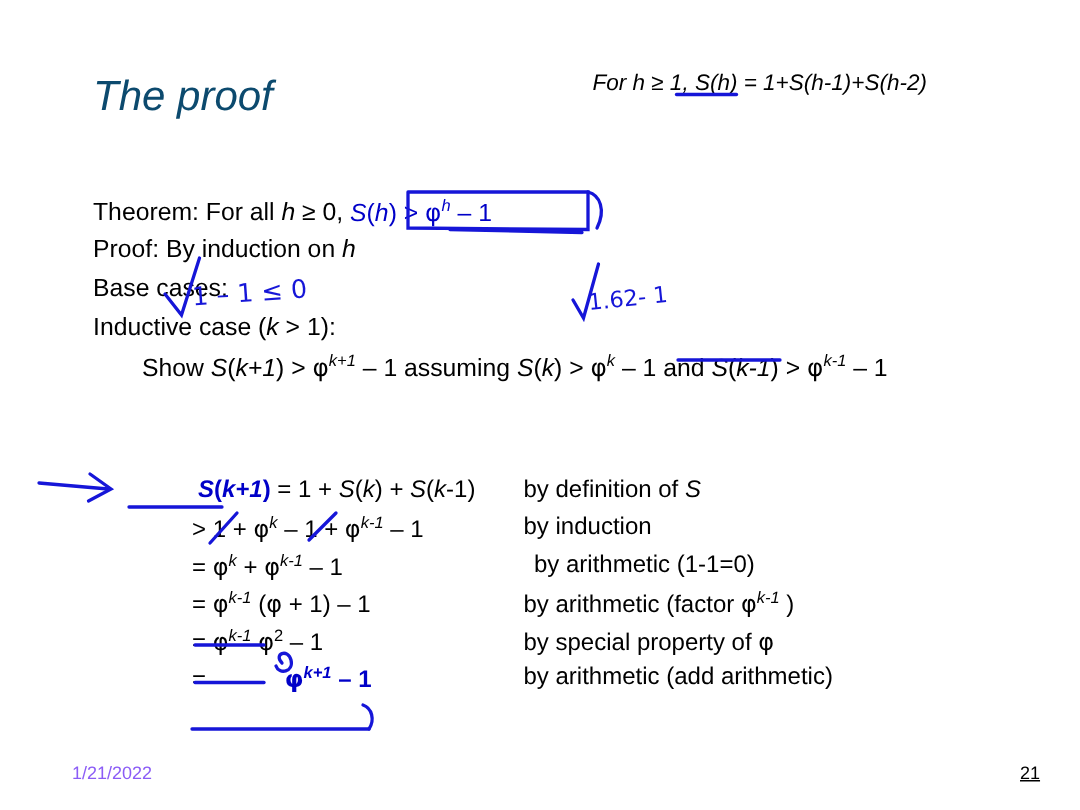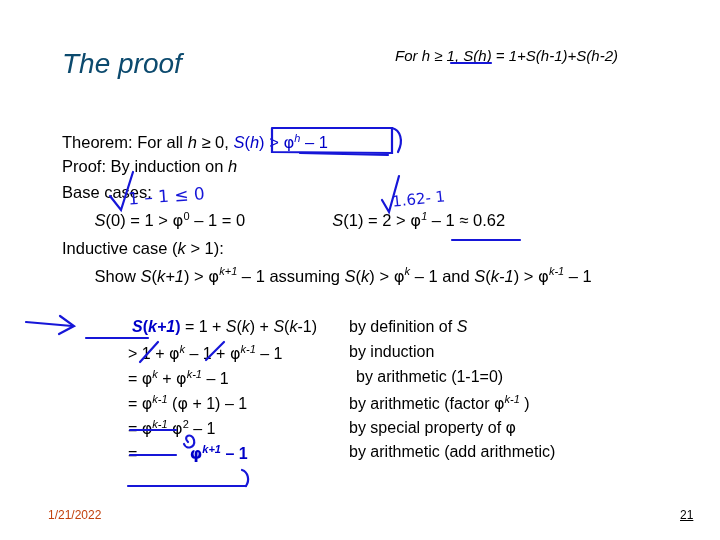--- a/index.html
+++ b/index.html
@@ -81,21 +81,21 @@
   .deriv .rhs {
     position: absolute;
     left: 265px;
     top: 0;
   }
   .footer-date {
     position: absolute;
     left: 48px;
     top: 508px;
     font-size: 12px;
-    color: #c2410c;
+    color: #8b5cf6;
   }
   .footer-page {
     position: absolute;
     left: 680px;
     top: 508px;
     font-size: 12px;
     color: #000000;
     text-decoration: underline;
   }
   .ink {
@@ -137,30 +137,20 @@
     </div>
 
     <div class="line" style="height:26px">
       Proof: By induction on <span class="it">h</span>
     </div>
 
     <div class="line" style="height:26px">
       Base cases:
     </div>
 
-    <div class="line" style="height:30px">
-      <span style="display:inline-block;width:28px"></span>
-      <span>
-        <span class="it">S</span>(0) = 1 &gt; <span class="phi">φ</span><span class="supn">0</span> – 1 = 0
-      </span>
-      <span style="display:inline-block;width:78px"></span>
-      <span>
-        <span class="it">S</span>(1) = 2 &gt; <span class="phi">φ</span><span class="sup">1</span> – 1 ≈ 0.62
-      </span>
-    </div>
 
     <div class="line" style="height:26px">
       Inductive case (<span class="it">k</span> &gt; 1):
     </div>
 
     <div class="line" style="height:26px">
       <span style="display:inline-block;width:28px"></span>
       Show <span class="it">S</span>(<span class="it">k+1</span>) &gt; <span class="phi">φ</span><span class="sup">k+1</span> – 1 assuming
       <span class="it">S</span>(<span class="it">k</span>) &gt; <span class="phi">φ</span><span class="sup">k</span> – 1 and
       <span class="it">S</span>(<span class="it">k-1</span>) &gt; <span class="phi">φ</span><span class="sup">k-1</span> – 1

